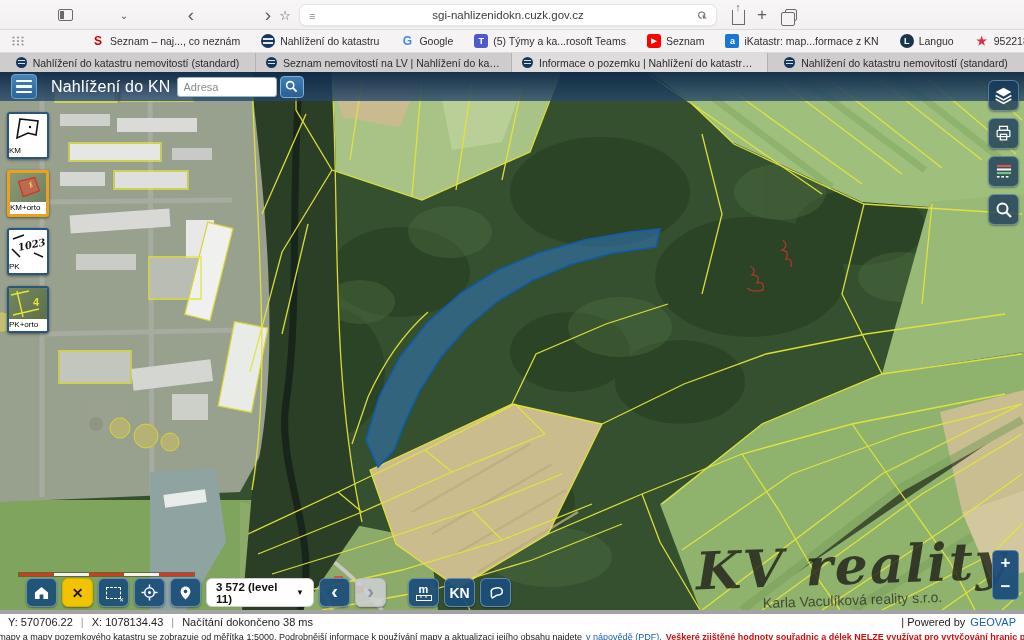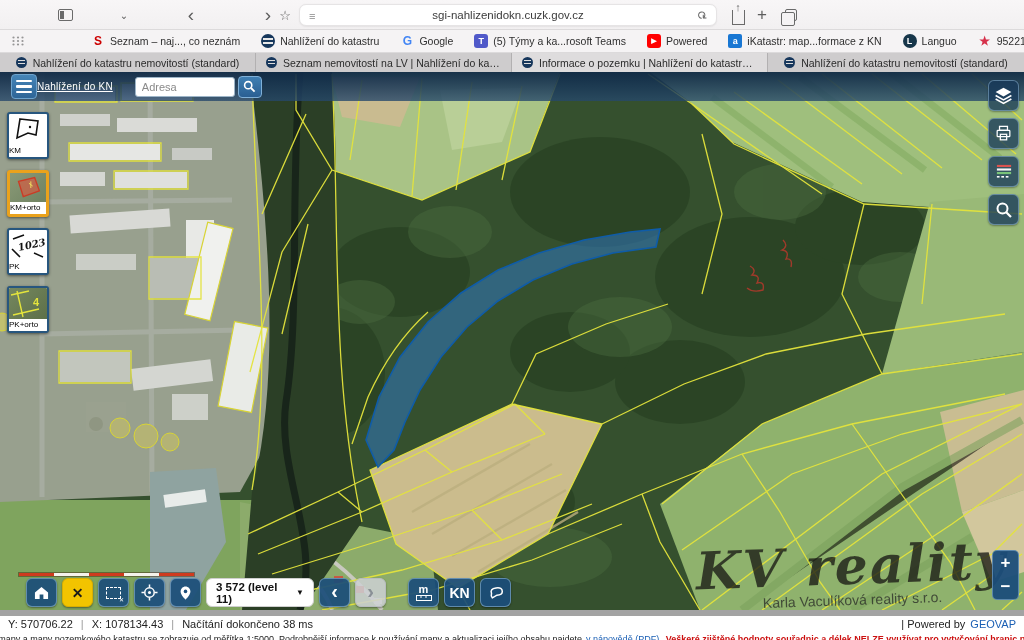--- a/index.html
+++ b/index.html
@@ -49,22 +49,22 @@
   .cuzk-dot { width:11px; height:11px; border-radius:50%; background:#17375c; position:relative; flex:0 0 auto; }
   .cuzk-dot::before { content:""; position:absolute; left:2px; top:3px; width:7px; height:1px; background:#ddd; box-shadow:0 3px 0 #ddd; }
 
   
   .viewport { position:relative; width:1024px; height:538px; overflow:hidden; background:#35502e; }
   .map-svg { position:absolute; left:0; top:0; }
 
   .app-header { position:absolute; left:0; top:0; width:100%; height:29px; background:linear-gradient(180deg, rgba(16,42,70,.95), rgba(38,72,108,.78)); display:flex; align-items:center; z-index:4; }
   .hamburger-btn { width:26px; height:25px; margin-left:11px; background:linear-gradient(#4585b8,#2e6597); border:1px solid #6ea3cc; border-radius:4px; display:flex; flex-direction:column; justify-content:center; gap:3px; align-items:center; }
   .hamburger-btn i { display:block; width:16px; height:2.5px; background:#fff; border-radius:1px; }
-  .app-title { color:#fff; font-size:10px; letter-spacing:.2px;text-decoration:underline; }
-  .addr-input { margin-left:22px; width:100px; height:20px; border:1px solid #9db5c8; border-radius:3px; background:#fff; font-size:11px; padding:0 6px; color:#333; font-family:"Liberation Sans",sans-serif; }
+  .app-title { color:#fff; font-size:16px; margin-left:14px; letter-spacing:.2px; }
+  .addr-input { margin-left:6px; width:100px; height:20px; border:1px solid #9db5c8; border-radius:3px; background:#fff; font-size:11px; padding:0 6px; color:#333; font-family:"Liberation Sans",sans-serif; }
   .addr-input::placeholder { color:#8a8a8a; }
   .addr-search-btn { width:24px; height:22px; margin-left:3px; background:linear-gradient(#3f7fb3,#2a5f92); border:1px solid #7fb0d8; border-radius:4px; display:flex; align-items:center; justify-content:center; }
 
   
   .map-modes { position:absolute; left:7px; top:40px; display:flex; flex-direction:column; gap:11px; z-index:5; }
   .mode-btn { width:42px; height:47px; border:2px solid #27567e; border-radius:3px; overflow:hidden; background:#fff; box-shadow:0 1px 3px rgba(0,0,0,.5); display:flex; flex-direction:column; }
   .mode-btn.selected { border:3px solid #eaa21c; }
   .mode-icon { flex:1; display:flex; align-items:center; justify-content:center; overflow:hidden; }
   .mode-label { height:12px; background:#fff; font-size:8px; font-weight:normal; color:#000; text-align:left; line-height:12px; }
   .mi-orto1 { background:linear-gradient(135deg,#8a9a77,#6f8261); width:100%; height:100%; }
@@ -97,21 +97,21 @@
   .scale-dd { height:29px; width:108px; background:#fff; border-radius:6px; border:1px solid #cfcfcf; display:flex; align-items:center; justify-content:space-between; padding:0 9px; font-size:11.5px; font-weight:bold; color:#111; flex:0 0 auto; }
   .scale-dd .caret { font-size:8px; color:#111; }
   .gap12 { width:12px; flex:0 0 auto; }
   .measure-stack { display:flex; flex-direction:column; align-items:center; line-height:1; }
   .measure-stack b { font-size:11px; font-style:normal; }
   .kn-btn { font-size:14px; font-weight:bold; }
   .select-glyph { width:15px; height:12px; border:1px dashed #fff; position:relative; }
   .select-glyph::after { content:"✕"; position:absolute; right:-4px; bottom:-5px; font-size:6px; color:#fff; }
 
   
-  .statusbar { height:30px; background:#fff; border-top:6px solid #a3a3a3; }
+  .statusbar { height:30px; background:#fff; border-top:4px solid #a3a3a3; }
   .sb-row1 { height:16px; display:flex; align-items:center; font-size:11px; color:#222; padding:0 8px; }
   .sb-row1 .sep { color:#999; margin:0 8px; }
   .sb-right { margin-left:auto; display:flex; align-items:flex-end; gap:5px; }
   .geovap-link { color:#1a5fb4; }
   .sb-row2 { height:14px; display:flex; align-items:center; justify-content:center; font-size:9px; color:#1a1a1a; gap:4px; white-space:nowrap; overflow:hidden; }
   .help-link { color:#1a5fb4; text-decoration:underline; }
   .warning-text { color:#cc1111; font-weight:bold; }
 </style>
 </head>
 <body>
@@ -167,21 +167,21 @@
     <span class="bm-item">
         <span class="fav fav-google">G</span>
         <span>Google</span>
       </span>
     <span class="bm-item">
         <span class="fav fav-teams">T</span>
         <span>(5) Týmy a ka...rosoft Teams</span>
       </span>
     <span class="bm-item">
         <span class="fav fav-youtube">▶</span>
-        <span>Powered</span>
+        <span>Seznam</span>
       </span>
     <span class="bm-item">
         <span class="fav fav-ikatastr">a</span>
         <span>iKatastr: map...formace z KN</span>
       </span>
     <span class="bm-item">
         <span class="fav fav-languo">L</span>
         <span>Languo</span>
       </span>
     <span class="bm-item">

